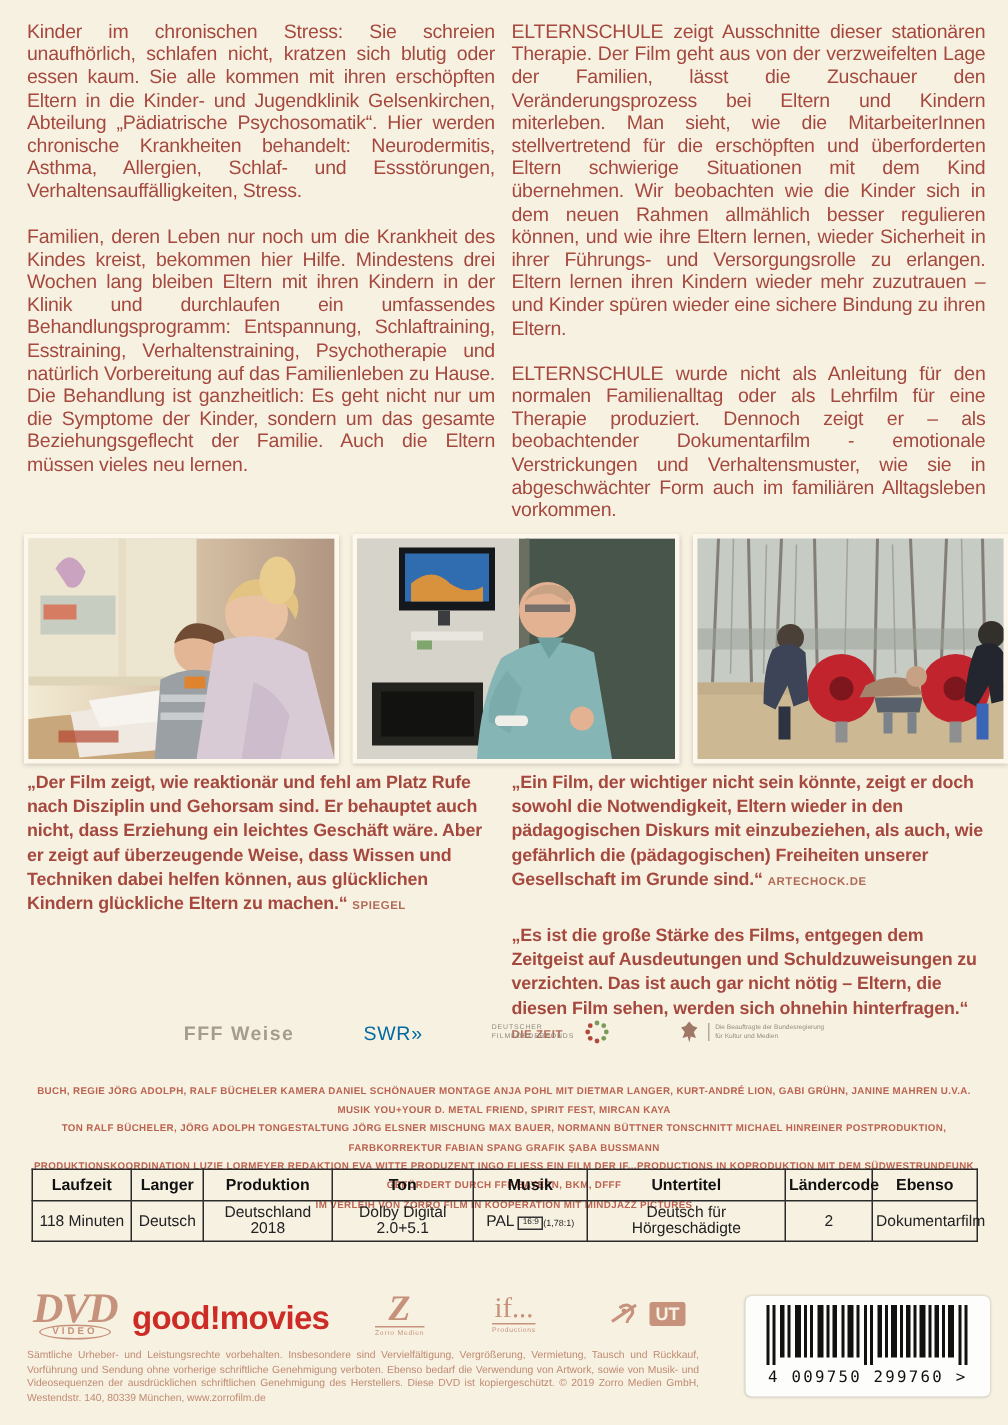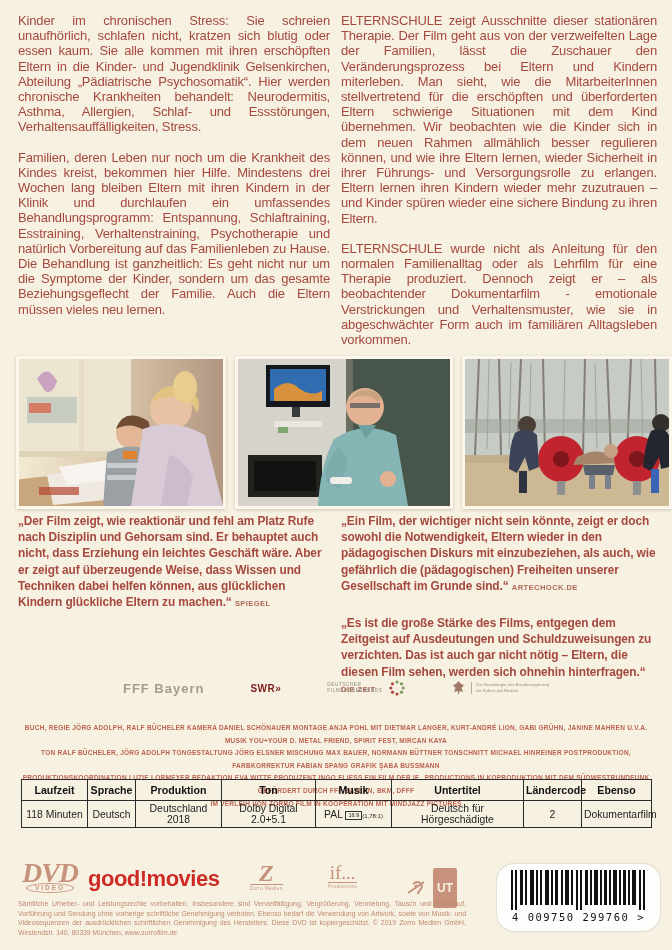--- a/index.html
+++ b/index.html
@@ -16,21 +16,21 @@
   
   .quotes{position:absolute;top:513px;}
   .quotes-left{left:18px;width:312px;}
   .quotes-right{left:341px;width:318px;}
   .quote{margin:0 0 19px 0;font-size:11.9px;line-height:16.2px;font-weight:700;letter-spacing:-0.1px;}
   .quote .src{font-size:7.6px;font-weight:700;letter-spacing:.4px;color:#b06a58;}
   
   .funding{position:absolute;left:0;top:679px;width:672px;display:flex;justify-content:center;align-items:center;gap:46px;}
   .fund{display:flex;align-items:center;gap:6px;}
   .fff{font-size:13px;font-weight:700;color:#a69c8d;letter-spacing:1px;}
-  .swr{font-size:10px;font-weight:700;color:#7f1d1d;letter-spacing:.5px;}
+  .swr{font-size:13px;font-weight:400;color:#0369a1;letter-spacing:.5px;}
   .dfff-txt{font-size:4.6px;line-height:6px;color:#8e897d;letter-spacing:.6px;text-transform:uppercase;}
   .bkm-txt{font-size:4.4px;line-height:5.8px;color:#95907f;border-left:1px solid #b3ac9c;padding-left:4px;}
   
   .credits{position:absolute;left:14px;top:722px;width:644px;text-align:center;color:#bb6350;
            font-size:6.5px;line-height:12.6px;letter-spacing:.25px;font-weight:700;text-transform:uppercase;}
   
   .specs{position:absolute;left:21px;top:779px;width:630px;border-collapse:collapse;table-layout:fixed;}
   .specs th,.specs td{border:1.4px solid #2b2b2b;text-align:center;padding:2px 2px;}
   .specs th{font-size:10.6px;color:#111;font-weight:700;height:16px;}
   .specs td{font-size:10.4px;color:#222;height:17px;}
@@ -46,25 +46,25 @@
   .dvd-logo{position:absolute;left:0;top:3px;width:64px;text-align:center;}
   .dvd-txt{font-family:"Liberation Serif",serif;font-style:italic;font-weight:700;font-size:28px;line-height:20px;color:#c6927b;letter-spacing:-1px;}
   .dvd-video{margin:0 auto;width:46px;border:1.5px solid #c6927b;border-radius:50%;font-size:6.5px;font-weight:700;letter-spacing:2px;color:#c6927b;line-height:8px;}
   .gm{position:absolute;left:70px;top:6px;font-size:22px;font-weight:700;color:#cd2b26;letter-spacing:-0.5px;}
   .zorro{position:absolute;left:232px;top:2px;text-align:center;}
   .zorro-z{font-family:"Liberation Serif",serif;font-size:24px;line-height:22px;font-weight:700;font-style:italic;color:#c6927b;}
   .logo-sub{font-size:4.5px;letter-spacing:.5px;color:#c6927b;border-top:1px solid #c6927b;padding-top:1px;}
   .iflogo{position:absolute;left:310px;top:4px;text-align:center;}
   .if-txt{font-family:"Liberation Serif",serif;font-size:19px;line-height:18px;color:#c6927b;}
   .access{position:absolute;left:388px;top:8px;display:flex;align-items:center;gap:7px;}
-  .ut-box{background:#c6927b;color:#f7f1e2;font-weight:700;font-size:12px;padding:13px 4px;border-radius:2px;}
+  .ut-box{background:#c6927b;color:#f7f1e2;font-weight:700;font-size:12px;padding:1px 4px;border-radius:2px;}
   
   .legal{position:absolute;left:18px;top:899px;width:448px;font-size:6.9px;line-height:9.6px;color:#c08a71;text-align:justify;}
   
-  .barcode-box{position:absolute;left:497px;top:864px;width:163px;height:67px;background:#fdfdfb;border-radius:17px;
+  .barcode-box{position:absolute;left:497px;top:864px;width:163px;height:67px;background:#fdfdfb;border-radius:4px;
                box-shadow:0 0 2px rgba(0,0,0,.25);text-align:center;padding-top:6px;box-sizing:border-box;}
   .barcode-digits{font-family:"DejaVu Sans Mono",monospace;font-size:10.5px;color:#111;letter-spacing:1.5px;margin-top:-3px;}
 </style>
 </head>
 <body>
 
 <div class="cover">
 
   <div class="col col-left">
     <p>Kinder im chronischen Stress: Sie schreien unaufhörlich, schlafen nicht, kratzen sich blutig oder essen kaum. Sie alle kommen mit ihren erschöpften Eltern in die Kinder- und Jugendklinik Gelsenkirchen, Abteilung „Pädiatrische Psychosomatik“. Hier werden chronische Krankheiten behandelt: Neurodermitis, Asthma, Allergien, Schlaf- und Essstörungen, Verhaltensauffälligkeiten, Stress.</p>
@@ -182,21 +182,21 @@
   <div class="quotes quotes-left">
     <p class="quote"><span>„Der Film zeigt, wie reaktionär und fehl am Platz Rufe nach Disziplin und Gehorsam sind. Er behauptet auch nicht, dass Erziehung ein leichtes Geschäft wäre. Aber er zeigt auf überzeugende Weise, dass Wissen und Techniken dabei helfen können, aus glücklichen Kindern glückliche Eltern zu machen.“</span> <span class="src">SPIEGEL</span></p>
   </div>
   <div class="quotes quotes-right">
     <p class="quote"><span>„Ein Film, der wichtiger nicht sein könnte, zeigt er doch sowohl die Notwendigkeit, Eltern wieder in den pädagogischen Diskurs mit einzubeziehen, als auch, wie gefährlich die (pädagogischen) Freiheiten unserer Gesellschaft im Grunde sind.“</span> <span class="src">ARTECHOCK.DE</span></p>
     <p class="quote"><span>„Es ist die große Stärke des Films, entgegen dem Zeitgeist auf Ausdeutungen und Schuldzuweisungen zu verzichten. Das ist auch gar nicht nötig – Eltern, die diesen Film sehen, werden sich ohnehin hinterfragen.“</span> <span class="src">DIE ZEIT</span></p>
   </div>
 
   <div class="funding">
     <div class="fund">
-      <span class="fff">FFF Bayern</span>
+      <span class="fff">FFF Weise</span>
     </div>
     <div class="fund">
       <span class="swr">SWR»</span>
     </div>
     <div class="fund">
       <div>
         <div class="dfff-txt">Deutscher</div>
         <div class="dfff-txt">Filmförderfonds</div>
       </div>
       <svg width="18" height="18" viewBox="0 0 18 18">
@@ -239,21 +239,21 @@
         <col style="width:86px">
         <col style="width:94px">
       <col style="width:76px">
         <col style="width:132px">
         <col style="width:58px">
         <col style="width:70px">
     </colgroup>
     <tbody>
         <tr>
       <th>Laufzeit</th>
-      <th>Sprache</th>
+      <th>Langer</th>
       <th>Produktion</th>
       <th>Ton</th>
       <th>Musik</th>
       <th>Untertitel</th>
       <th>Ländercode</th>
       <th>Ebenso</th>
     </tr>
     <tr>
       <td>118 Minuten</td>
       <td>Deutsch</td>

